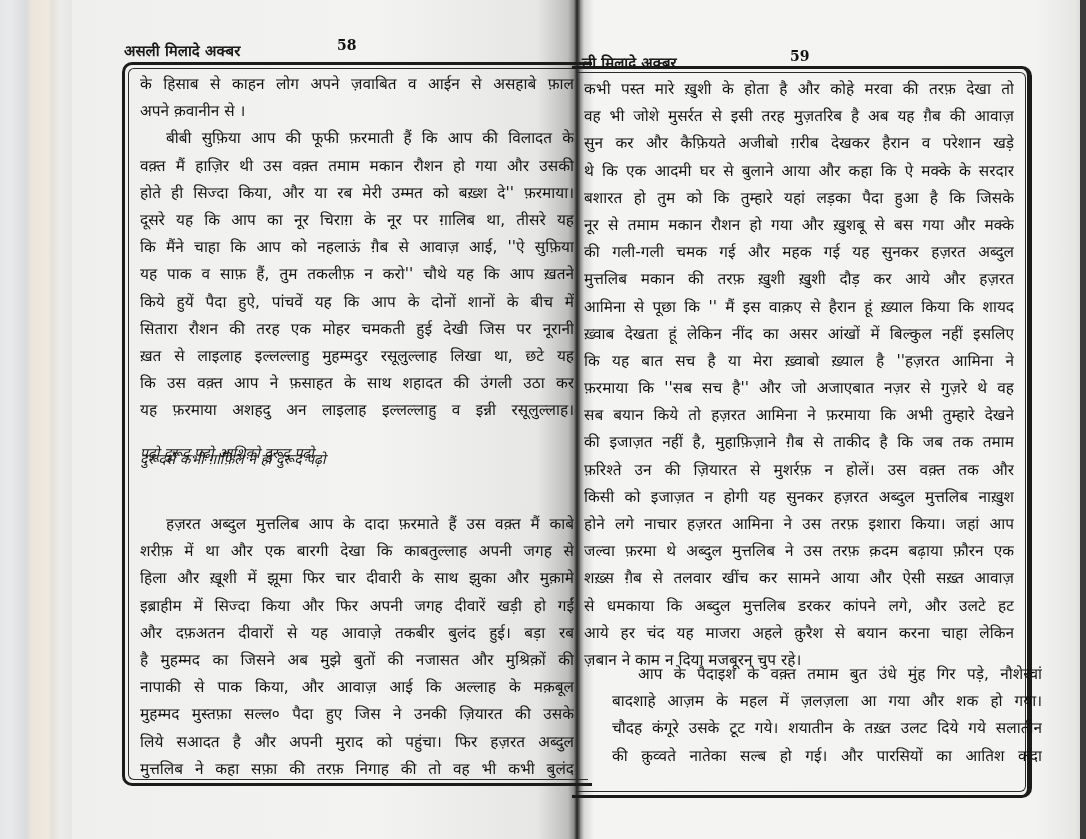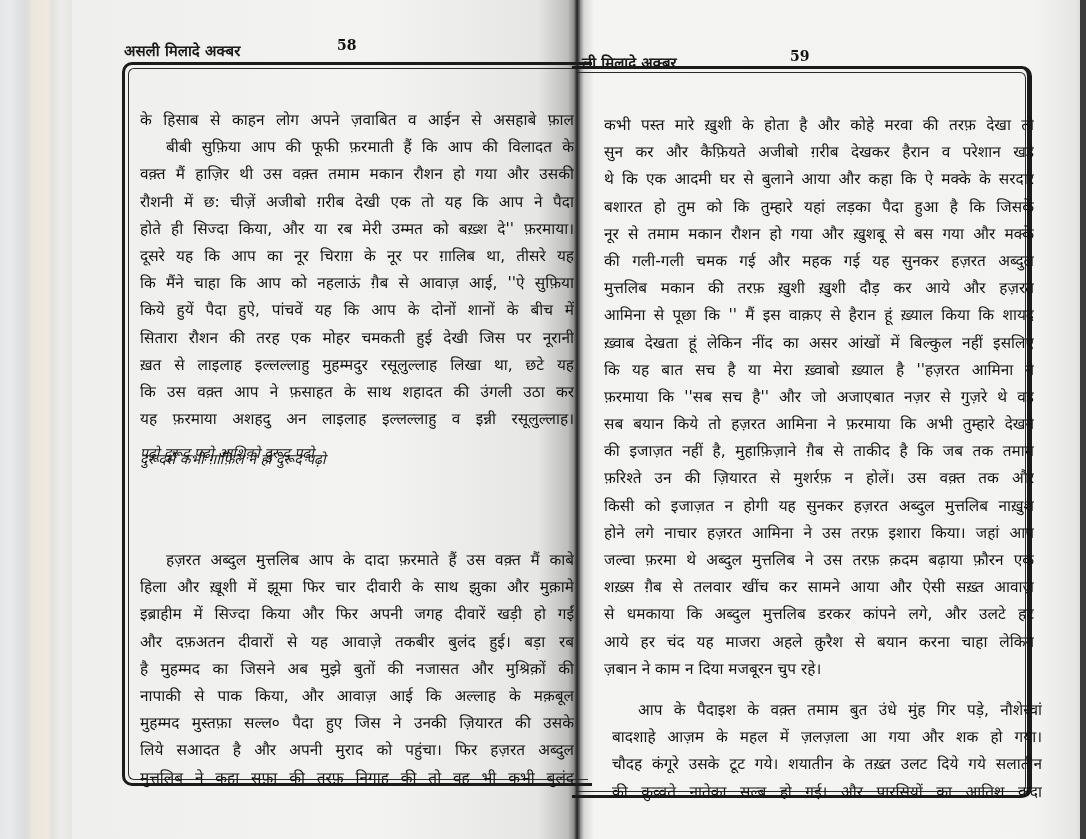--- a/index.html
+++ b/index.html
@@ -103,21 +103,20 @@
     border-left: none;
     border-top-left-radius: 0;
     border-bottom-left-radius: 0;
   }
   .text-block {
     position: absolute;
     font-family: "DejaVu Sans", sans-serif;
     font-size: 15.4px;
     color: #141414;
     line-height: 27.2px;
-    margin-top: 36px;
   }
   .text-block .line {
     display: block;
     white-space: nowrap;
     overflow: hidden;
     text-align: justify;
     text-align-last: justify;
     height: 27.2px;
   }
   .text-block .line.last {
@@ -128,21 +127,21 @@
   }
   .left-text {
     left: 140px; top: 71px;
     width: 434px;
   }
   .left-text-2 {
     left: 140px; top: 511px;
     width: 434px;
   }
   .right-text {
-    left: 604px; top: 76px;
+    left: 584px; top: 76px;
     width: 430px;
   }
   .right-text-2 {
     left: 584px; top: 661px;
     width: 430px;
     padding-left: 28px;
   }
   .verse {
     position: absolute;
     left: 140px; width: 434px;
@@ -172,50 +171,53 @@
 <div class="running-head" style="left:582px; top:52px;">ली मिलादे अक्बर</div>
 <div class="page-num" style="left:790px; top:48px;">59</div>
 
 <div class="frame frame-left"></div>
 <div class="frame-inner frame-left-inner"></div>
 <div class="frame frame-right"></div>
 <div class="frame-inner frame-right-inner"></div>
 
 <div class="text-block left-text">
   <span class="line">के हिसाब से काहन लोग अपने ज़वाबित व आईन से असहाबे फ़ाल</span>
+  <span class="line last">अपने क़वानीन से ।</span>
   <span class="line indent">बीबी सुफ़िया आप की फूफी फ़रमाती हैं कि आप की विलादत के</span>
   <span class="line">वक़्त मैं हाज़िर थी उस वक़्त तमाम मकान रौशन हो गया और उसकी</span>
-  <span class="line">रौशनी में छ: चीज़ें अजीबो ग़रीब देखी एक तो यह कि आप ने पैदा</span>
   <span class="line">होते ही सिज्दा किया, और या रब मेरी उम्मत को बख़्श दे'' फ़रमाया।</span>
   <span class="line">दूसरे यह कि आप का नूर चिराग़ के नूर पर ग़ालिब था, तीसरे यह</span>
   <span class="line">कि मैंने चाहा कि आप को नहलाऊं ग़ैब से आवाज़ आई, ''ऐ सुफ़िया</span>
+  <span class="line">यह पाक व साफ़ हैं, तुम तकलीफ़ न करो'' चौथे यह कि आप ख़तने</span>
   <span class="line">किये हुयें पैदा हुऐ, पांचवें यह कि आप के दोनों शानों के बीच में</span>
   <span class="line">सितारा रौशन की तरह एक मोहर चमकती हुई देखी जिस पर नूरानी</span>
   <span class="line">ख़त से लाइलाह इल्लल्लाहु मुहम्मदुर रसूलुल्लाह लिखा था, छटे यह</span>
   <span class="line">कि उस वक़्त आप ने फ़साहत के साथ शहादत की उंगली उठा कर</span>
   <span class="line">यह फ़रमाया अशहदु अन  लाइलाह इल्लल्लाहु व इन्नी रसूलुल्लाह।</span>
 </div>
 
 <div class="verse verse-1">पढ़ो दुरूद पढ़ो  आशिक़ो  दुरूद पढ़ो</div>
 <div class="verse verse-2">दुरूदसे कभी ग़ाफ़िल न हो दुरूद पढ़ो</div>
 
 <div class="text-block left-text-2">
   <span class="line indent">हज़रत अब्दुल मुत्तलिब आप के दादा फ़रमाते हैं उस वक़्त मैं काबे</span>
+  <span class="line">शरीफ़ में था और एक बारगी देखा कि काबतुल्लाह अपनी जगह से</span>
   <span class="line">हिला और ख़ूशी में झूमा फिर चार दीवारी के साथ झुका और मुक़ामे</span>
   <span class="line">इब्राहीम में सिज्दा किया और फिर अपनी जगह दीवारें खड़ी हो गईं</span>
   <span class="line">और दफ़अतन दीवारों से यह आवाज़े तकबीर बुलंद हुई। बड़ा रब</span>
   <span class="line">है मुहम्मद का जिसने अब मुझे बुतों की नजासत और मुश्रिक़ों की</span>
   <span class="line">नापाकी से पाक किया, और आवाज़ आई कि अल्लाह के मक़बूल</span>
   <span class="line">मुहम्मद मुस्तफ़ा सल्ल० पैदा हुए जिस ने उनकी ज़ियारत की उसके</span>
   <span class="line">लिये सआदत है और अपनी मुराद को पहुंचा। फिर हज़रत अब्दुल</span>
   <span class="line">मुत्तलिब ने कहा सफ़ा की तरफ़ निगाह की तो वह भी कभी बुलंद</span>
 </div>
 
 <div class="text-block right-text">
   <span class="line">कभी पस्त मारे ख़ुशी के होता है और कोहे मरवा की तरफ़ देखा तो</span>
+  <span class="line">वह भी जोशे मुसर्रत से इसी तरह मुज़तरिब है अब यह ग़ैब की आवाज़</span>
   <span class="line">सुन कर और कैफ़ियते अजीबो ग़रीब देखकर हैरान व परेशान खड़े</span>
   <span class="line">थे कि एक आदमी घर से बुलाने आया और कहा कि ऐ मक्के के सरदार</span>
   <span class="line">बशारत हो तुम को कि तुम्हारे यहां लड़का पैदा हुआ है कि जिसके</span>
   <span class="line">नूर से तमाम मकान रौशन हो गया और ख़ुशबू से बस गया और मक्के</span>
   <span class="line">की गली-गली चमक गई और महक गई यह सुनकर हज़रत अब्दुल</span>
   <span class="line">मुत्तलिब मकान की तरफ़ ख़ुशी ख़ुशी दौड़ कर आये और हज़रत</span>
   <span class="line">आमिना से पूछा कि '' मैं इस वाक़ए से हैरान हूं ख़्याल किया कि शायद</span>
   <span class="line">ख़्वाब देखता हूं लेकिन नींद का असर आंखों में बिल्कुल नहीं इसलिए</span>
   <span class="line">कि यह बात सच है या मेरा ख़्वाबो ख़्याल है ''हज़रत आमिना ने</span>
   <span class="line">फ़रमाया कि ''सब सच है'' और जो अजाएबात नज़र से गुज़रे थे वह</span>

